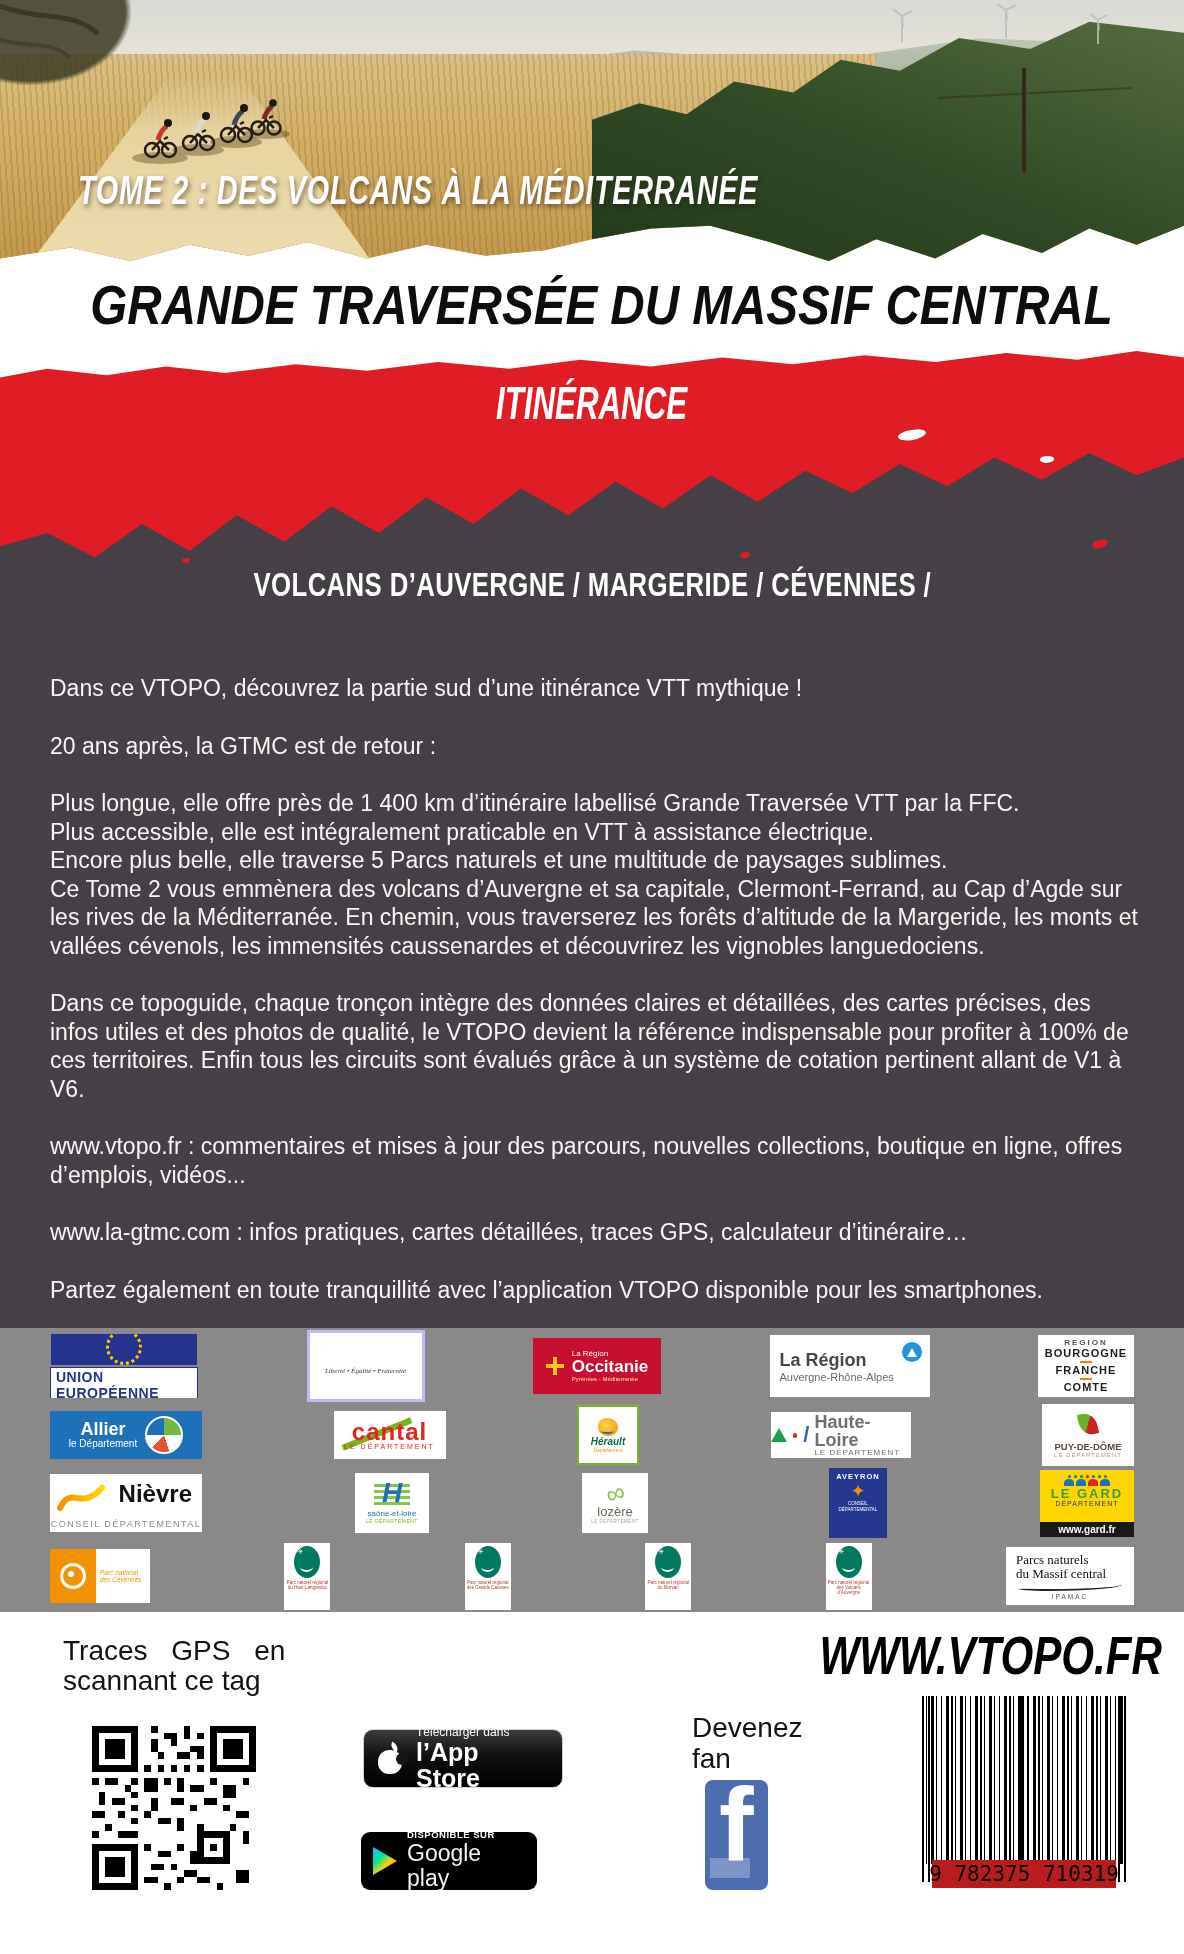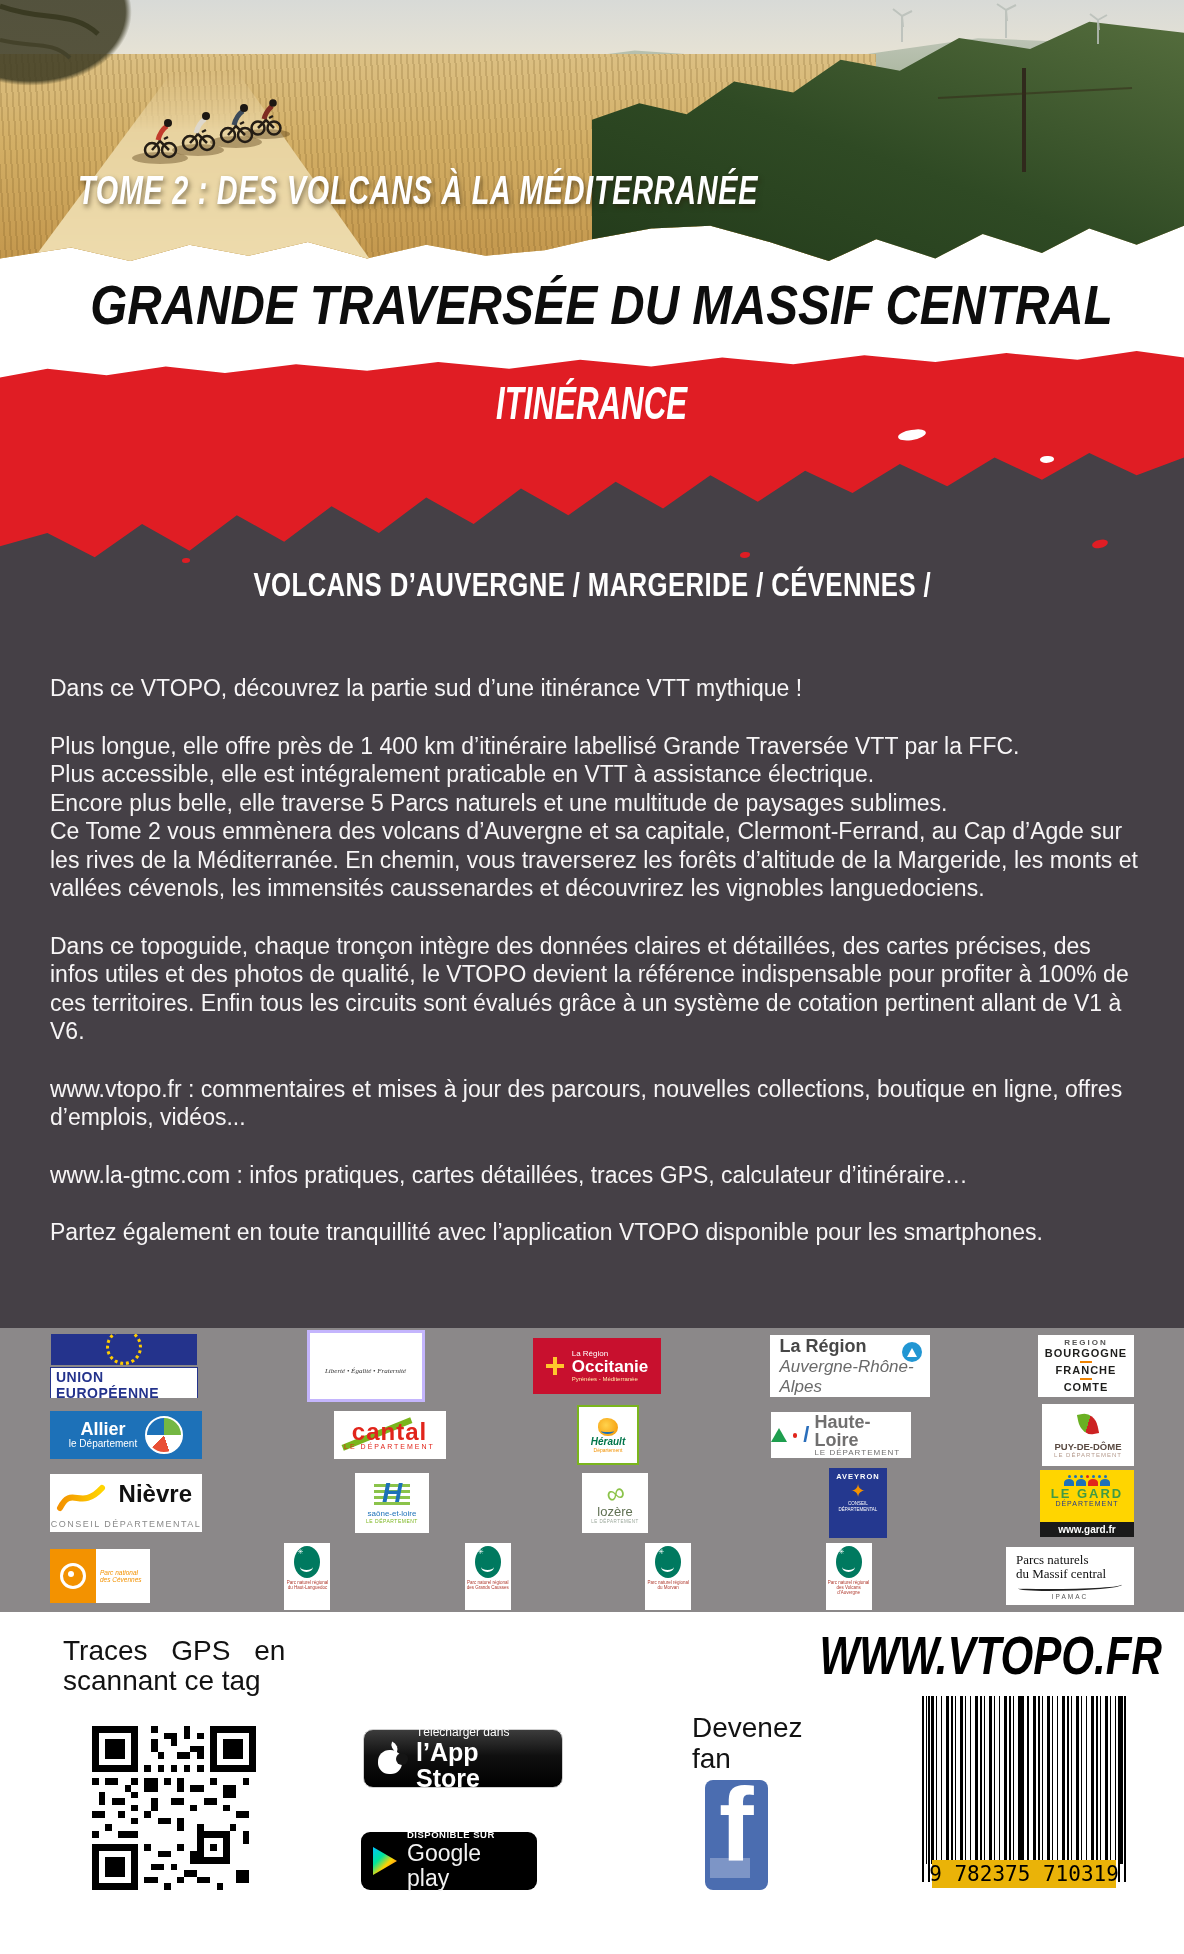--- a/index.html
+++ b/index.html
@@ -94,21 +94,21 @@
   .occ-cross::before,.occ-cross::after{content:"";position:absolute;background:#ffc72c;}
   .occ-cross::before{left:7px;top:0;width:4px;height:18px;}
   .occ-cross::after{left:0;top:7px;width:18px;height:4px;}
   .occ-txt{display:flex;flex-direction:column;line-height:1.05;}
   .occ-pre{font-size:8px;}
   .occ-name{font-size:17px;font-weight:700;}
   .occ-sub{font-size:6px;color:#ffe9a8;}
   
   .lg-ara{width:140px;height:62px;align-items:flex-start;justify-content:center;padding:0 10px;position:relative;}
   .ara-name{font-size:18px;font-weight:700;color:#474747;}
-  .ara-sub{font-size:17px;color:#6a6a6a;font-style:italic;}
+  .ara-sub{font-size:11px;color:#6a6a6a;}
   .ara-icon{position:absolute;right:8px;top:7px;width:20px;height:20px;border-radius:50%;background:#2196d3;}
   .ara-icon::after{content:"";position:absolute;left:5px;top:6px;width:0;height:0;
     border-left:5px solid transparent;border-right:5px solid transparent;border-bottom:9px solid #fff;}
   
   .lg-bfc{width:96px;height:62px;color:#1d1d1b;text-align:center;}
   .bfc-l1{font-size:8px;font-weight:700;letter-spacing:2px;color:#555;}
   .bfc-l{font-size:11px;font-weight:800;letter-spacing:1px;line-height:13px;}
   .bfc-sep{width:12px;border-top:2px solid #f08300;margin:1px 0;}
   
   .lg-allier{width:140px;height:48px;background:#1d71b8;flex-direction:row;gap:8px;padding:0 6px;}
@@ -236,21 +236,21 @@
   .site{position:absolute;right:22px;top:1624px;text-align:right;}
   .site span{display:inline-block;white-space:nowrap;font-style:italic;font-weight:900;font-size:54px;
     color:#000;transform:scaleX(.78);transform-origin:right;}
   .barcode{position:absolute;left:918px;top:1694px;width:212px;height:196px;background:#fff;}
   .bc-bars{position:absolute;left:4px;right:4px;top:2px;bottom:26px;
     background:repeating-linear-gradient(90deg,#000 0 2px,#fff 2px 4px,#000 4px 5px,#fff 5px 9px,
       #000 9px 12px,#fff 12px 14px,#000 14px 15px,#fff 15px 19px,#000 19px 20px,#fff 20px 24px,
       #000 24px 27px,#fff 27px 29px);}
   .bc-guard{position:absolute;top:2px;bottom:8px;width:2px;background:#000;}
   .g1{left:4px;} .g2{left:10px;} .g3{left:103px;} .g4{left:109px;} .g5{right:10px;} .g6{right:4px;}
-  .bc-digits{position:absolute;left:14px;right:14px;bottom:2px;height:28px;background:#eab308;
+  .bc-digits{position:absolute;left:14px;right:14px;bottom:2px;height:28px;background:#b91c1c;
     font-family:"DejaVu Sans Mono","Liberation Mono",monospace;font-size:21px;color:#000;
     display:flex;align-items:center;justify-content:center;white-space:pre;}
 </style>
 </head>
 <body>
 
 <div id="cover">
 
   <div class="photo">
     <div class="ph-far"></div>
@@ -328,20 +328,21 @@
   <div class="speck sp3"></div>
   <div class="speck spw1"></div>
   <div class="speck spw2"></div>
 
   <div class="regions">
     <div><span>VOLCANS D’AUVERGNE / MARGERIDE / CÉVENNES /</span></div>
   </div>
 
   <div class="body">
     <p>Dans ce VTOPO, découvrez la partie sud d’une itinérance VTT mythique !</p>
+    <p>20 ans après, la GTMC est de retour :</p>
     <p>Plus longue, elle offre près de 1 400 km d’itinéraire labellisé Grande Traversée VTT par la FFC.
 Plus accessible, elle est intégralement praticable en VTT à assistance électrique.
 Encore plus belle, elle traverse 5 Parcs naturels et une multitude de paysages sublimes.
 Ce Tome 2 vous emmènera des volcans d’Auvergne et sa capitale, Clermont-Ferrand, au Cap d’Agde sur les rives de la Méditerranée. En chemin, vous traverserez les forêts d’altitude de la Margeride, les monts et vallées cévenols, les immensités caussenardes et découvrirez les vignobles languedociens.</p>
     <p>Dans ce topoguide, chaque tronçon intègre des données claires et détaillées, des cartes précises, des infos utiles et des photos de qualité, le VTOPO devient la référence indispensable pour profiter à 100% de ces territoires. Enfin tous les circuits sont évalués grâce à un système de cotation pertinent allant de V1 à V6.</p>
     <p>www.vtopo.fr : commentaires et mises à jour des parcours, nouvelles collections, boutique en ligne, offres d’emplois, vidéos...</p>
     <p>www.la-gtmc.com : infos pratiques, cartes détaillées, traces GPS, calculateur d’itinéraire…</p>
     <p>Partez également en toute tranquillité avec l’application VTOPO disponible pour les smartphones.</p>
   </div>
 

